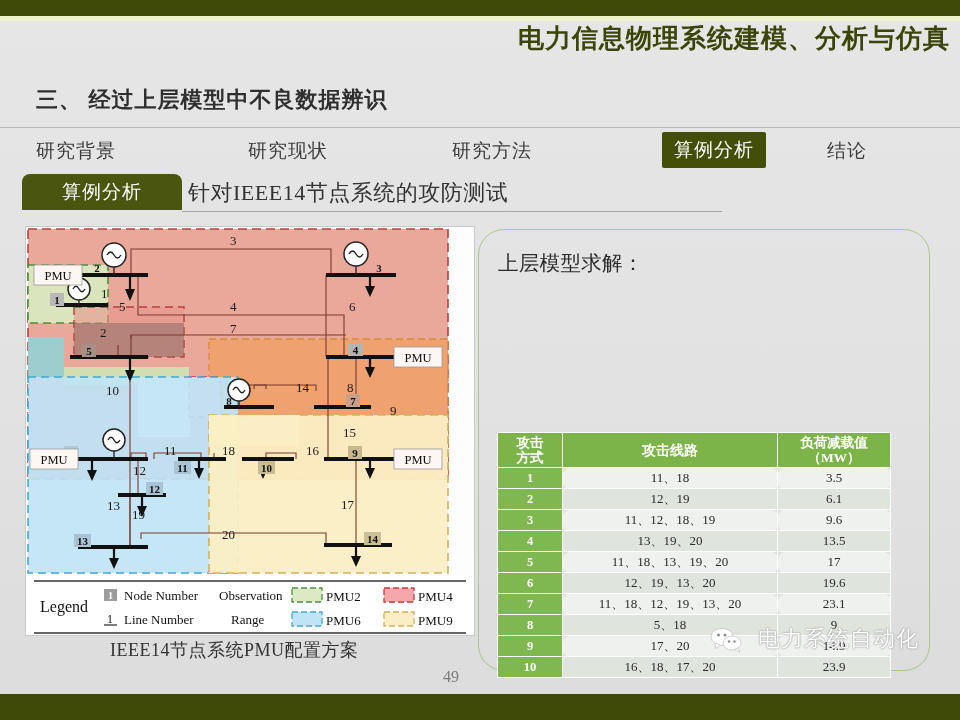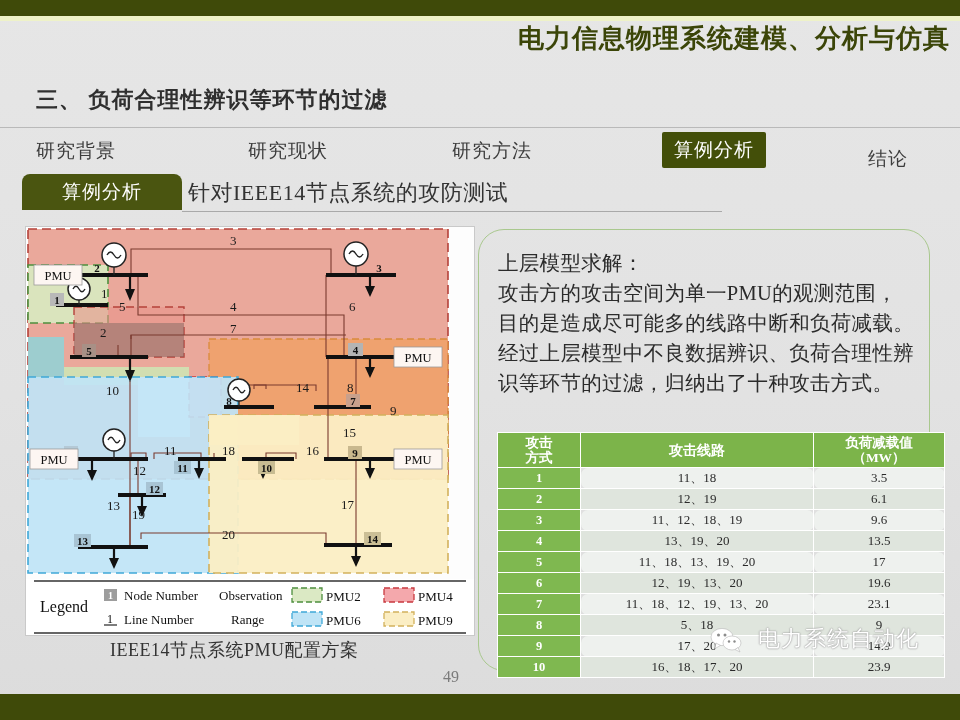--- a/index.html
+++ b/index.html
@@ -33,21 +33,21 @@
 
   
   .nav{position:absolute;left:0;top:132px;width:892px;height:40px;}
   .nav-item{
     position:absolute;top:6px;font-size:19px;color:#3d3d3d;letter-spacing:1px;
     white-space:nowrap;
   }
   .nav-item.n0{left:36px;}
   .nav-item.n1{left:248px;}
   .nav-item.n2{left:452px;}
-  .nav-item.n4{left:868px;margin-top:8px;}
+  .nav-item.n4{left:827px;}
   .nav-active{
     position:absolute;left:662px;top:132px;width:104px;height:36px;
     background:#434f09;border-radius:2px;
   }
   .nav-active span{
     display:block;text-align:center;line-height:36px;color:#fff;
     font-size:19px;letter-spacing:1px;
   }
 
   
@@ -85,21 +85,21 @@
   .panel-text .lead{display:block;}
 
   
   table.atk{
     position:absolute;left:497px;top:432px;width:372px;
     border-collapse:collapse;table-layout:fixed;
     font-family:"Liberation Serif",serif;
   }
   table.atk th{
     background:#7cb44a;color:#fff;font-size:13.5px;font-weight:bold;
-    border:1px solid #fff;padding:2px 12px;text-align:center;line-height:15px;
+    border:1px solid #fff;padding:2px 3px;text-align:center;line-height:15px;
   }
   table.atk th.c0{width:58px;}
   table.atk th.c1{width:208px;font-size:14px;}
   table.atk th.c2{width:106px;}
   table.atk td{
     font-size:13px;text-align:center;border:1px solid #fff;padding:1px 0;
     color:#2a2a2a;height:18px;
   }
   table.atk td.idx{background:#7fb850;color:#fff;font-weight:bold;font-size:12.5px;}
   table.atk tr.odd td.v{background:#eef1ee;border-radius:7px;}
@@ -121,21 +121,21 @@
 </head>
 <body>
 
 <div id="slide">
 
   <div class="topbar"></div>
   <div class="topstripe"></div>
 
   <div class="slide-title">电力信息物理系统建模、分析与仿真</div>
 
-  <div class="sec-head">三、 负荷合理性辨识等环节的过滤</div>
+  <div class="sec-head">三、 经过上层模型中不良数据辨识</div>
   <div class="hr-under-head"></div>
 
   <div class="nav">
     <div class="nav-item n0">研究背景</div>
     <div class="nav-item n1">研究现状</div>
     <div class="nav-item n2">研究方法</div>
     <div class="nav-item n4">结论</div>
   </div>
   <div class="nav-active">
     <span>算例分析</span>
@@ -407,21 +407,20 @@
         <text x="392" y="46" font-size="13" class="sv-txt" fill="#111">PMU9</text>
       </svg>
     </div>
   </div>
 
   <div class="fig-caption">IEEE14节点系统PMU配置方案</div>
 
   <div class="panel"></div>
   <div class="panel-text">
     <span class="lead">上层模型求解：</span>
-    <span>攻击方的攻击空间为单一PMU的观测范围，目的是造成尽可能多的线路中断和负荷减载。经过上层模型中不良数据辨识、负荷合理性辨识等环节的过滤，归纳出了十种攻击方式。</span>
   </div>
 
   <table class="atk">
     <thead>
       <tr>
         <th class="c0">
           <div>攻击</div>
           <div>方式</div>
         </th>
         <th class="c1">攻击线路</th>

